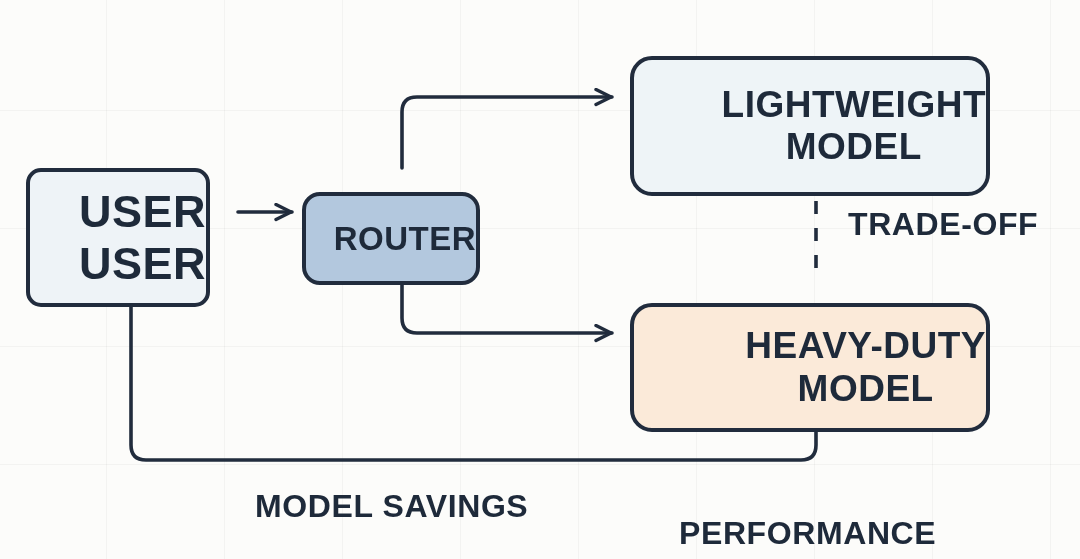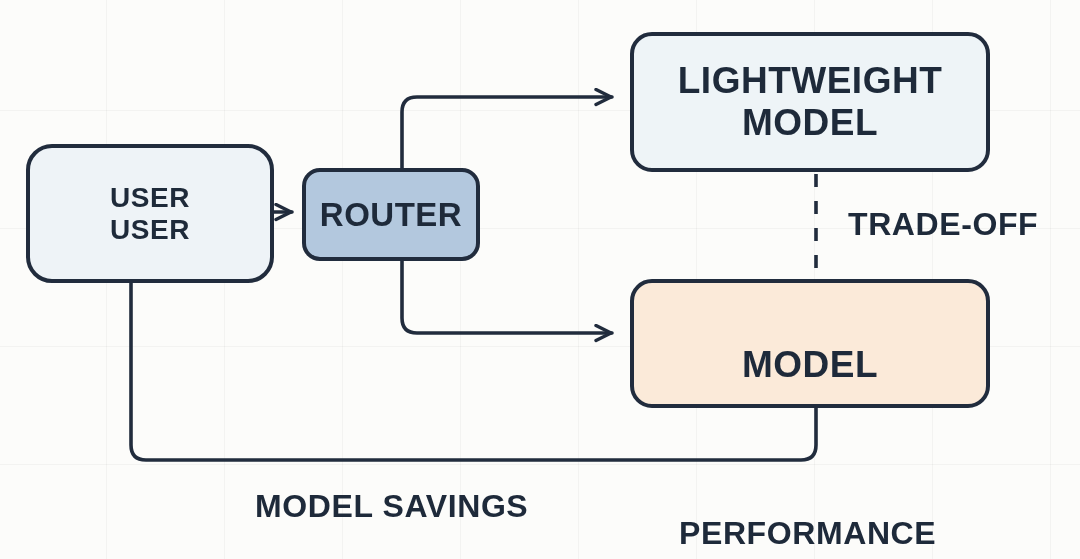--- a/index.html
+++ b/index.html
@@ -32,35 +32,36 @@
     height: 559px;
     pointer-events: none;
   }
   .node {
     position: absolute;
     box-sizing: border-box;
     border: 4px solid #212c3d;
     border-radius: 22px;
     display: flex;
     align-items: center;
-    justify-content: center;
+    justify-content: flex-end;
     text-align: center;
     color: #1e2a3a;
     font-weight: 700;
     letter-spacing: 0.5px;
     line-height: 1.14;
+    margin-top: 24px;
   }
   #node-user-query {
     left: 26px;
     top: 144px;
-    width: 248px;
+    width: 184px;
     height: 139px;
     background: #eef3f7;
-    font-size: 28px;
-    border-radius: 26px;
+    font-size: 45px;
+    border-radius: 15px;
   }
   #node-router {
     left: 302px;
     top: 168px;
     width: 178px;
     height: 93px;
     background: #b3c8de;
     font-size: 33px;
     border-radius: 18px;
   }
@@ -137,21 +138,21 @@
 
   <div class="node" id="node-router">
     <span>ROUTER</span>
   </div>
 
   <div class="node" id="node-lightweight">
     <span><span>LIGHTWEIGHT</span><br><span>MODEL</span></span>
   </div>
 
   <div class="node" id="node-heavy">
-    <span><br><span>MODEL</span></span>
+    <span><span>HEAVY-DUTY</span><br><span>MODEL</span></span>
   </div>
 
   <div class="edge-label" id="label-trade-off">TRADE-OFF</div>
 
   <div class="edge-label" id="label-cost-savings">MODEL SAVINGS</div>
 
   <div class="edge-label" id="label-performance">PERFORMANCE</div>
 
 </div>
 

